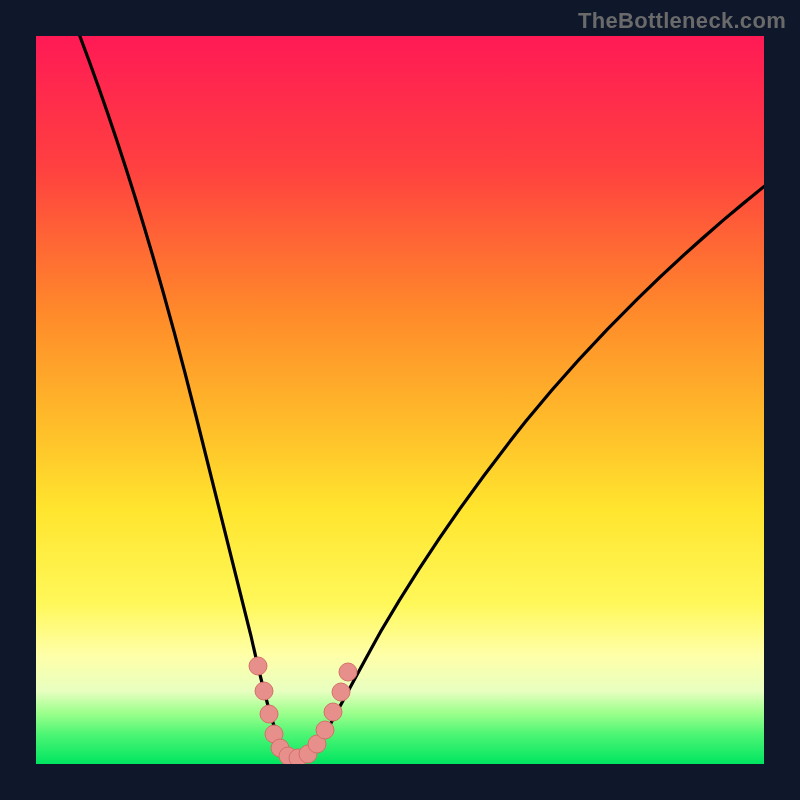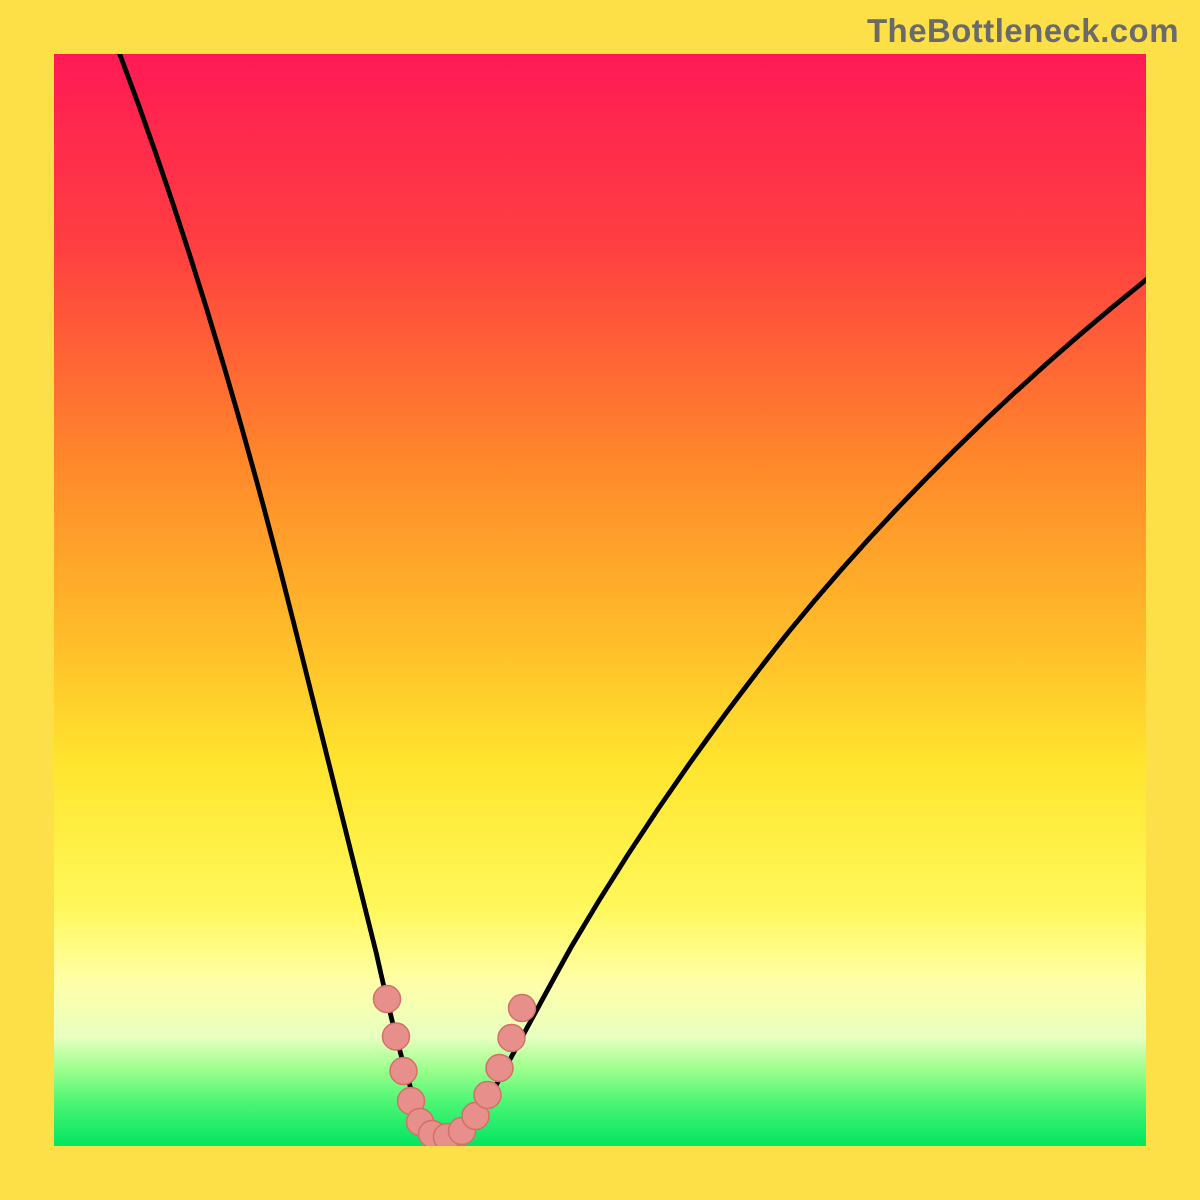--- a/index.html
+++ b/index.html
@@ -1,21 +1,21 @@
 <!DOCTYPE html>
 <html><head>
 <meta charset="utf-8">
 <style>
   * { margin: 0; padding: 0; box-sizing: border-box; }
   html, body { width: 800px; height: 800px; overflow: hidden; background: #000; }
   .stage {
     position: relative;
     width: 800px;
     height: 800px;
-    background: #fde047;
+    background: #0f172a;
   }
   .plot-frame {
     position: absolute;
     left: 36px;
     top: 36px;
     width: 728px;
     height: 728px;
     overflow: hidden;
   }
   .gradient {

